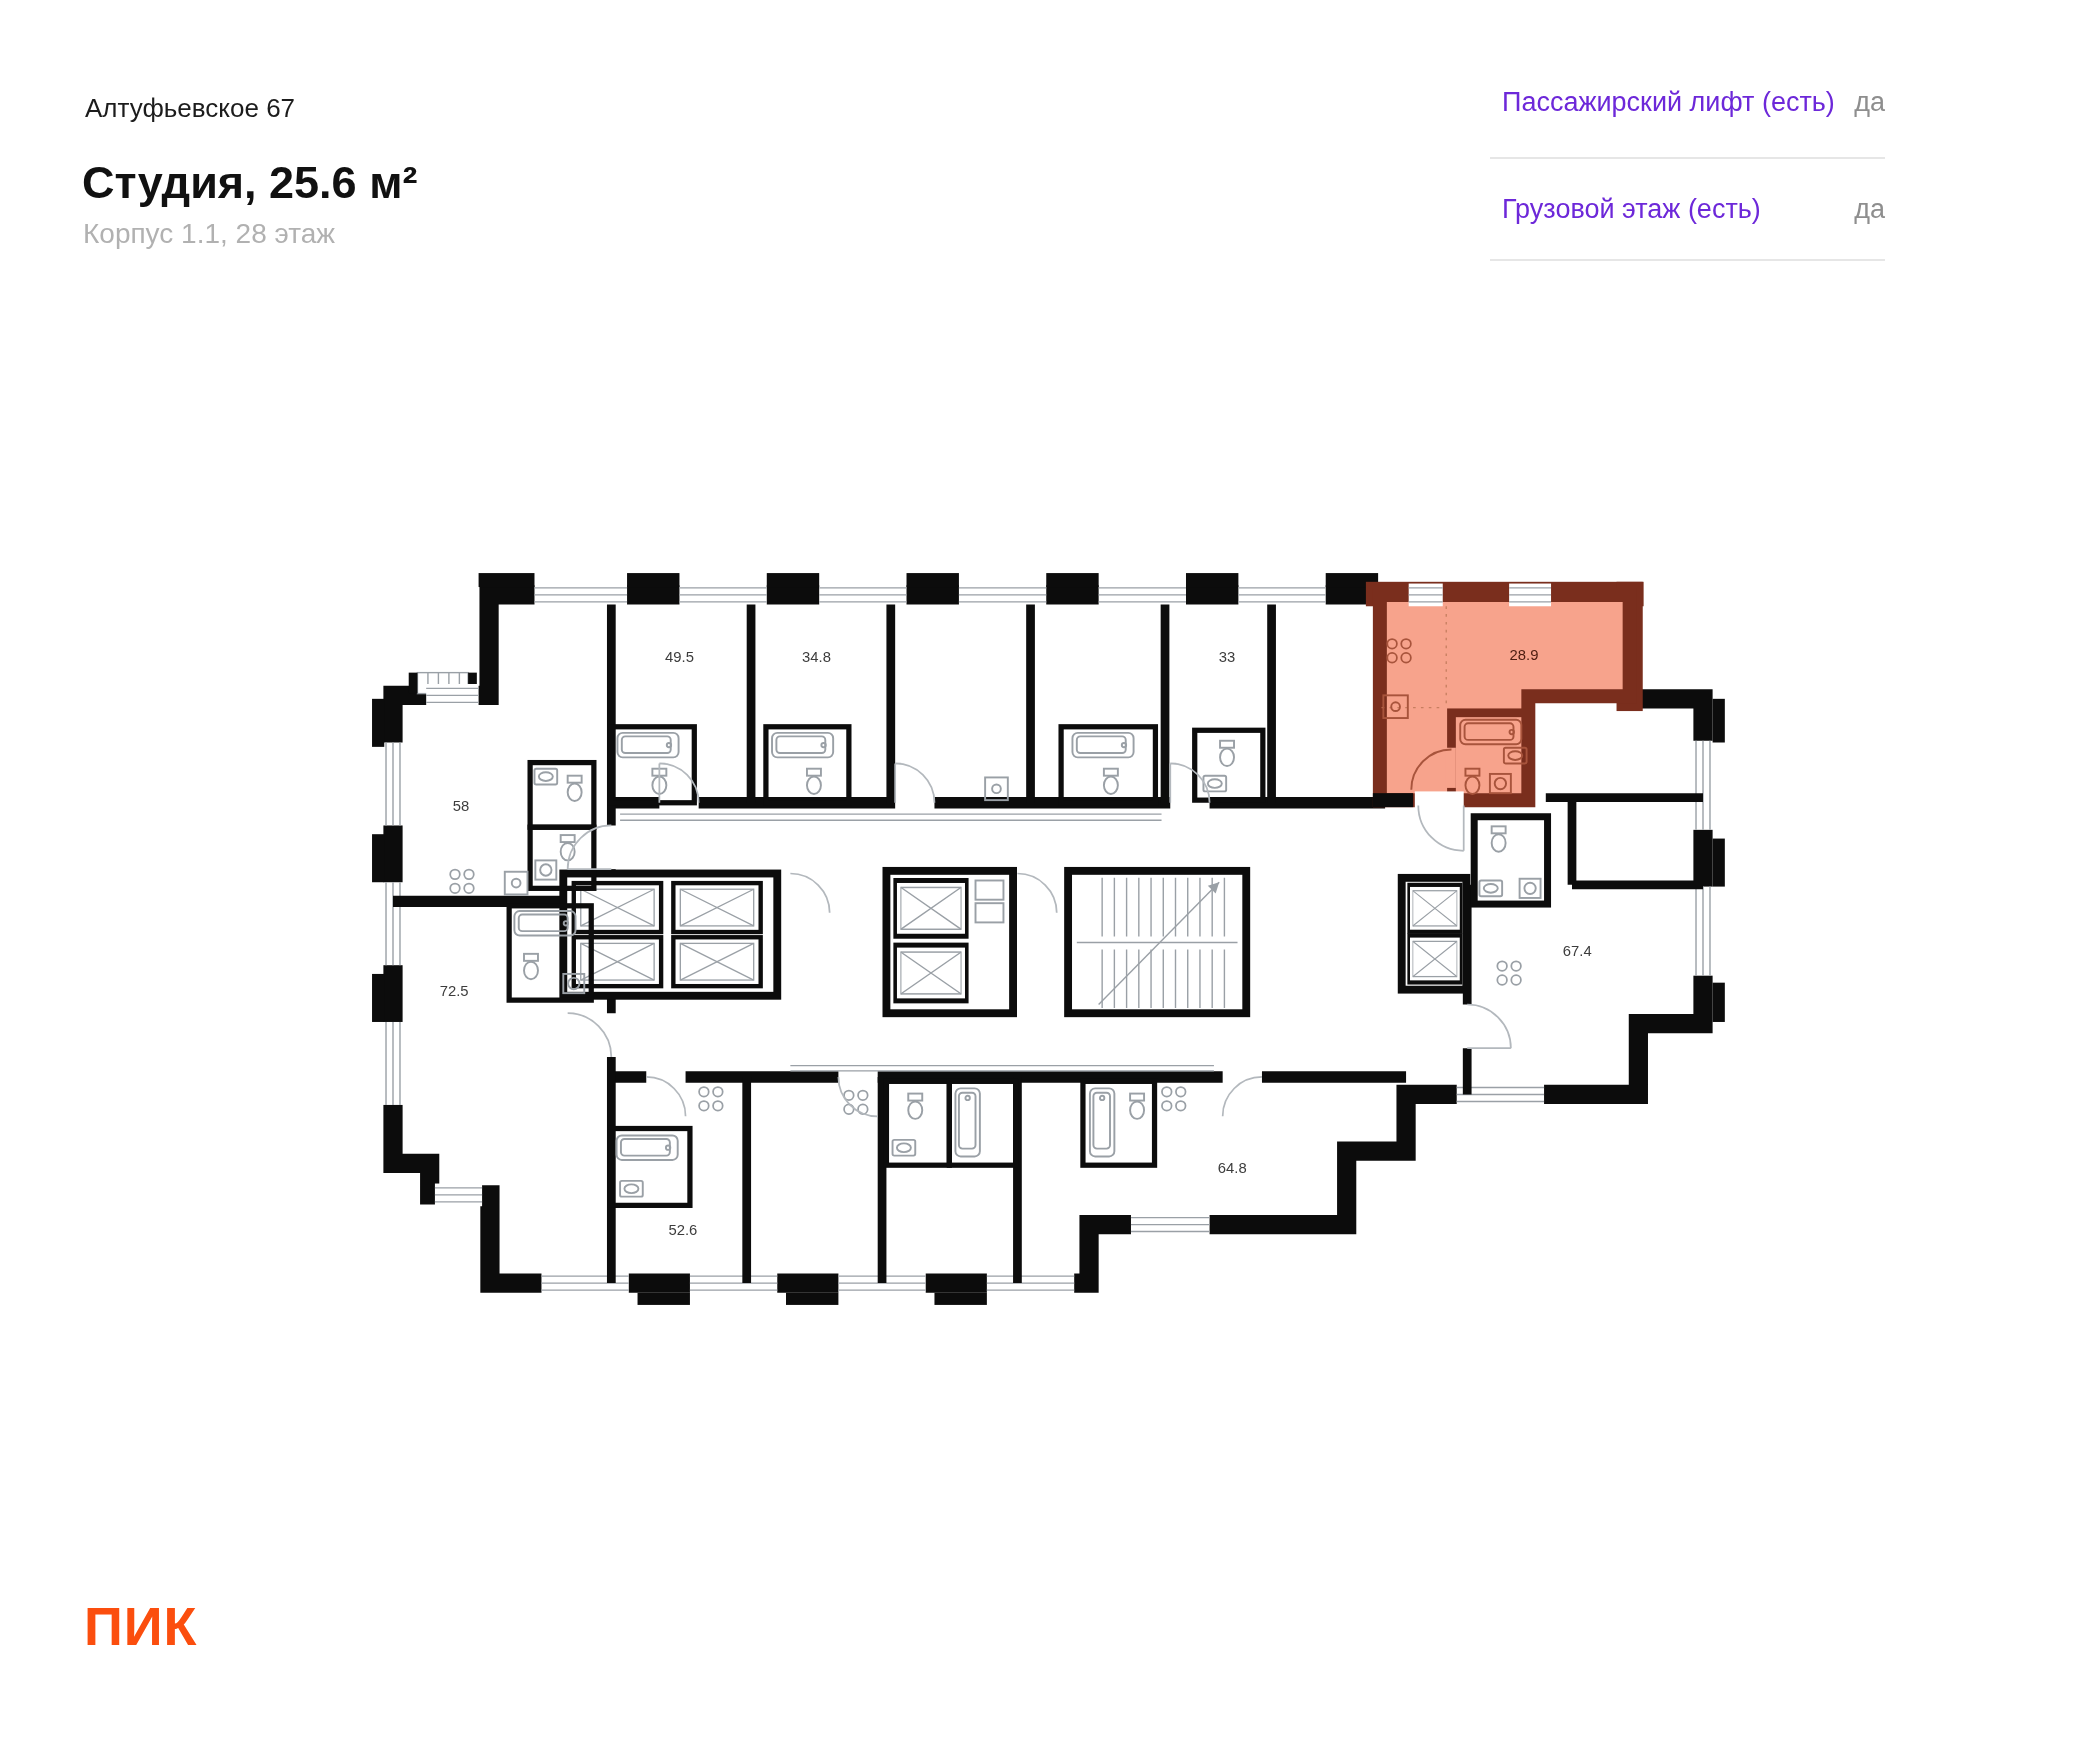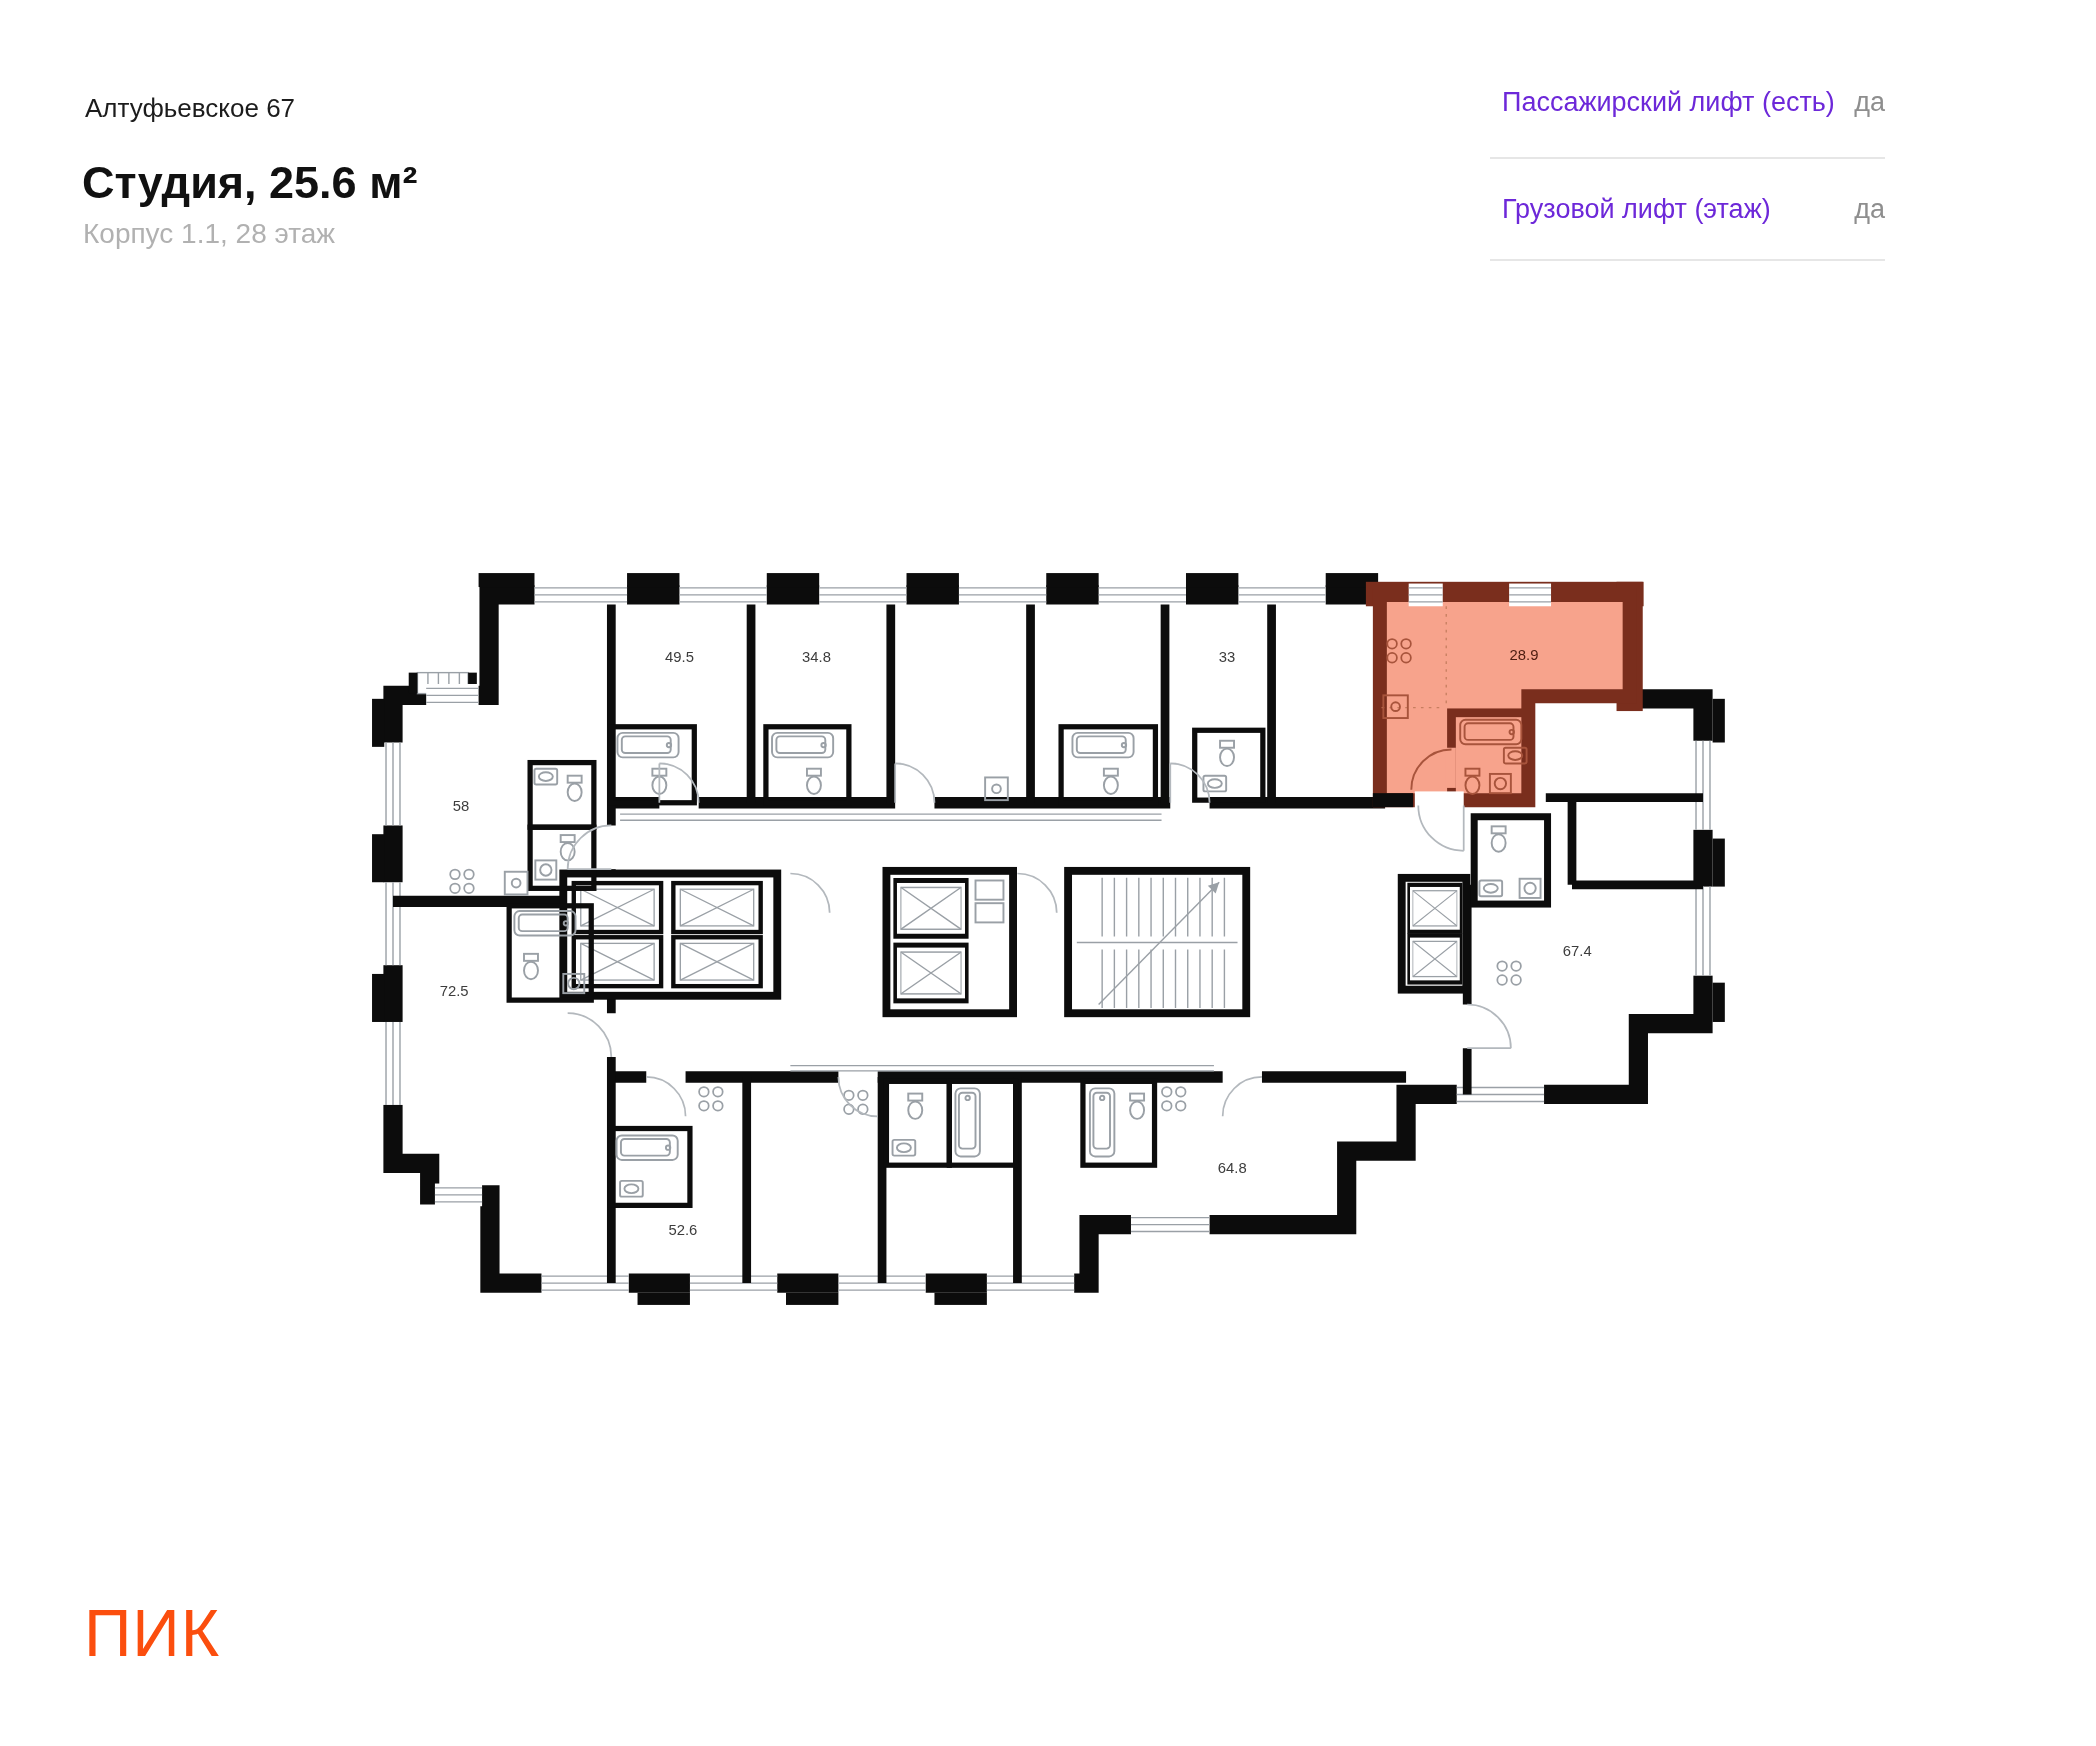--- a/index.html
+++ b/index.html
@@ -7,21 +7,21 @@
        font-family:"Liberation Sans",sans-serif;overflow:hidden}
   .project{position:absolute;left:85px;top:93px;font-size:26px;color:#1c1c1c}
   .title{position:absolute;left:82px;top:157px;font-size:45px;font-weight:bold;color:#111}
   .subtitle{position:absolute;left:83px;top:218px;font-size:28px;color:#b1b1b1}
   .info{position:absolute;left:1490px;top:0;width:395px;height:279px}
   .info-label{position:absolute;left:12px;font-size:27px;color:#6d28d9;white-space:nowrap}
   .info-value{position:absolute;right:0;font-size:27px;color:#8e8e8e}
   .r1{top:87px}.r2{top:194px}
   .divider{position:absolute;left:0;width:395px;height:1.7px;background:#e6e6e6}
   .d1{top:157px}.d2{top:259px}
-  .logo{position:absolute;left:84px;top:1595px;font-size:66px;font-weight:normal;
+  .logo{position:absolute;left:84px;top:1595px;font-size:54px;font-weight:bold;
         color:#fb4e0e;letter-spacing:0.9px}
   svg.plan{position:absolute;left:0;top:0}
   .wl{stroke:#0c0c0c;fill:none}
   .glz{stroke:#9aa0a6;stroke-width:1.6;fill:none}
   .fx{stroke:currentColor;fill:none;stroke-width:2.2}
   .arc{stroke:#b3b8bd;stroke-width:2;fill:none}
   .gray{color:#9aa0a6}
   .red{color:#a8543c}
   .area{font-size:17px;fill:#3d3d3d;text-anchor:middle}
   .area-hl{fill:#4d1d10}
@@ -32,21 +32,21 @@
 <div class="page">
 
   <div class="project">Алтуфьевское 67</div>
   <div class="title">Студия, 25.6 м²</div>
   <div class="subtitle">Корпус 1.1, 28 этаж</div>
 
   <div class="info">
     <div class="info-label r1">Пассажирский лифт (есть)</div>
     <div class="info-value r1">да</div>
     <div class="divider d1"></div>
-    <div class="info-label r2">Грузовой лифт (этаж)</div>
+    <div class="info-label r2">Грузовой этаж (есть)</div>
     <div class="info-value r2">да</div>
     <div class="divider d2"></div>
   </div>
 
   <svg class="plan" width="2096" height="1747" viewBox="0 0 2400 2000">
     <defs>
       <g id="tub-h" stroke-width="2.2" fill="none" stroke="currentColor">
         <rect width="70" height="28" rx="6"></rect>
           <rect x="5" y="4" width="56" height="19" rx="4"></rect>
           <circle cx="59" cy="14" r="2.5"></circle>

